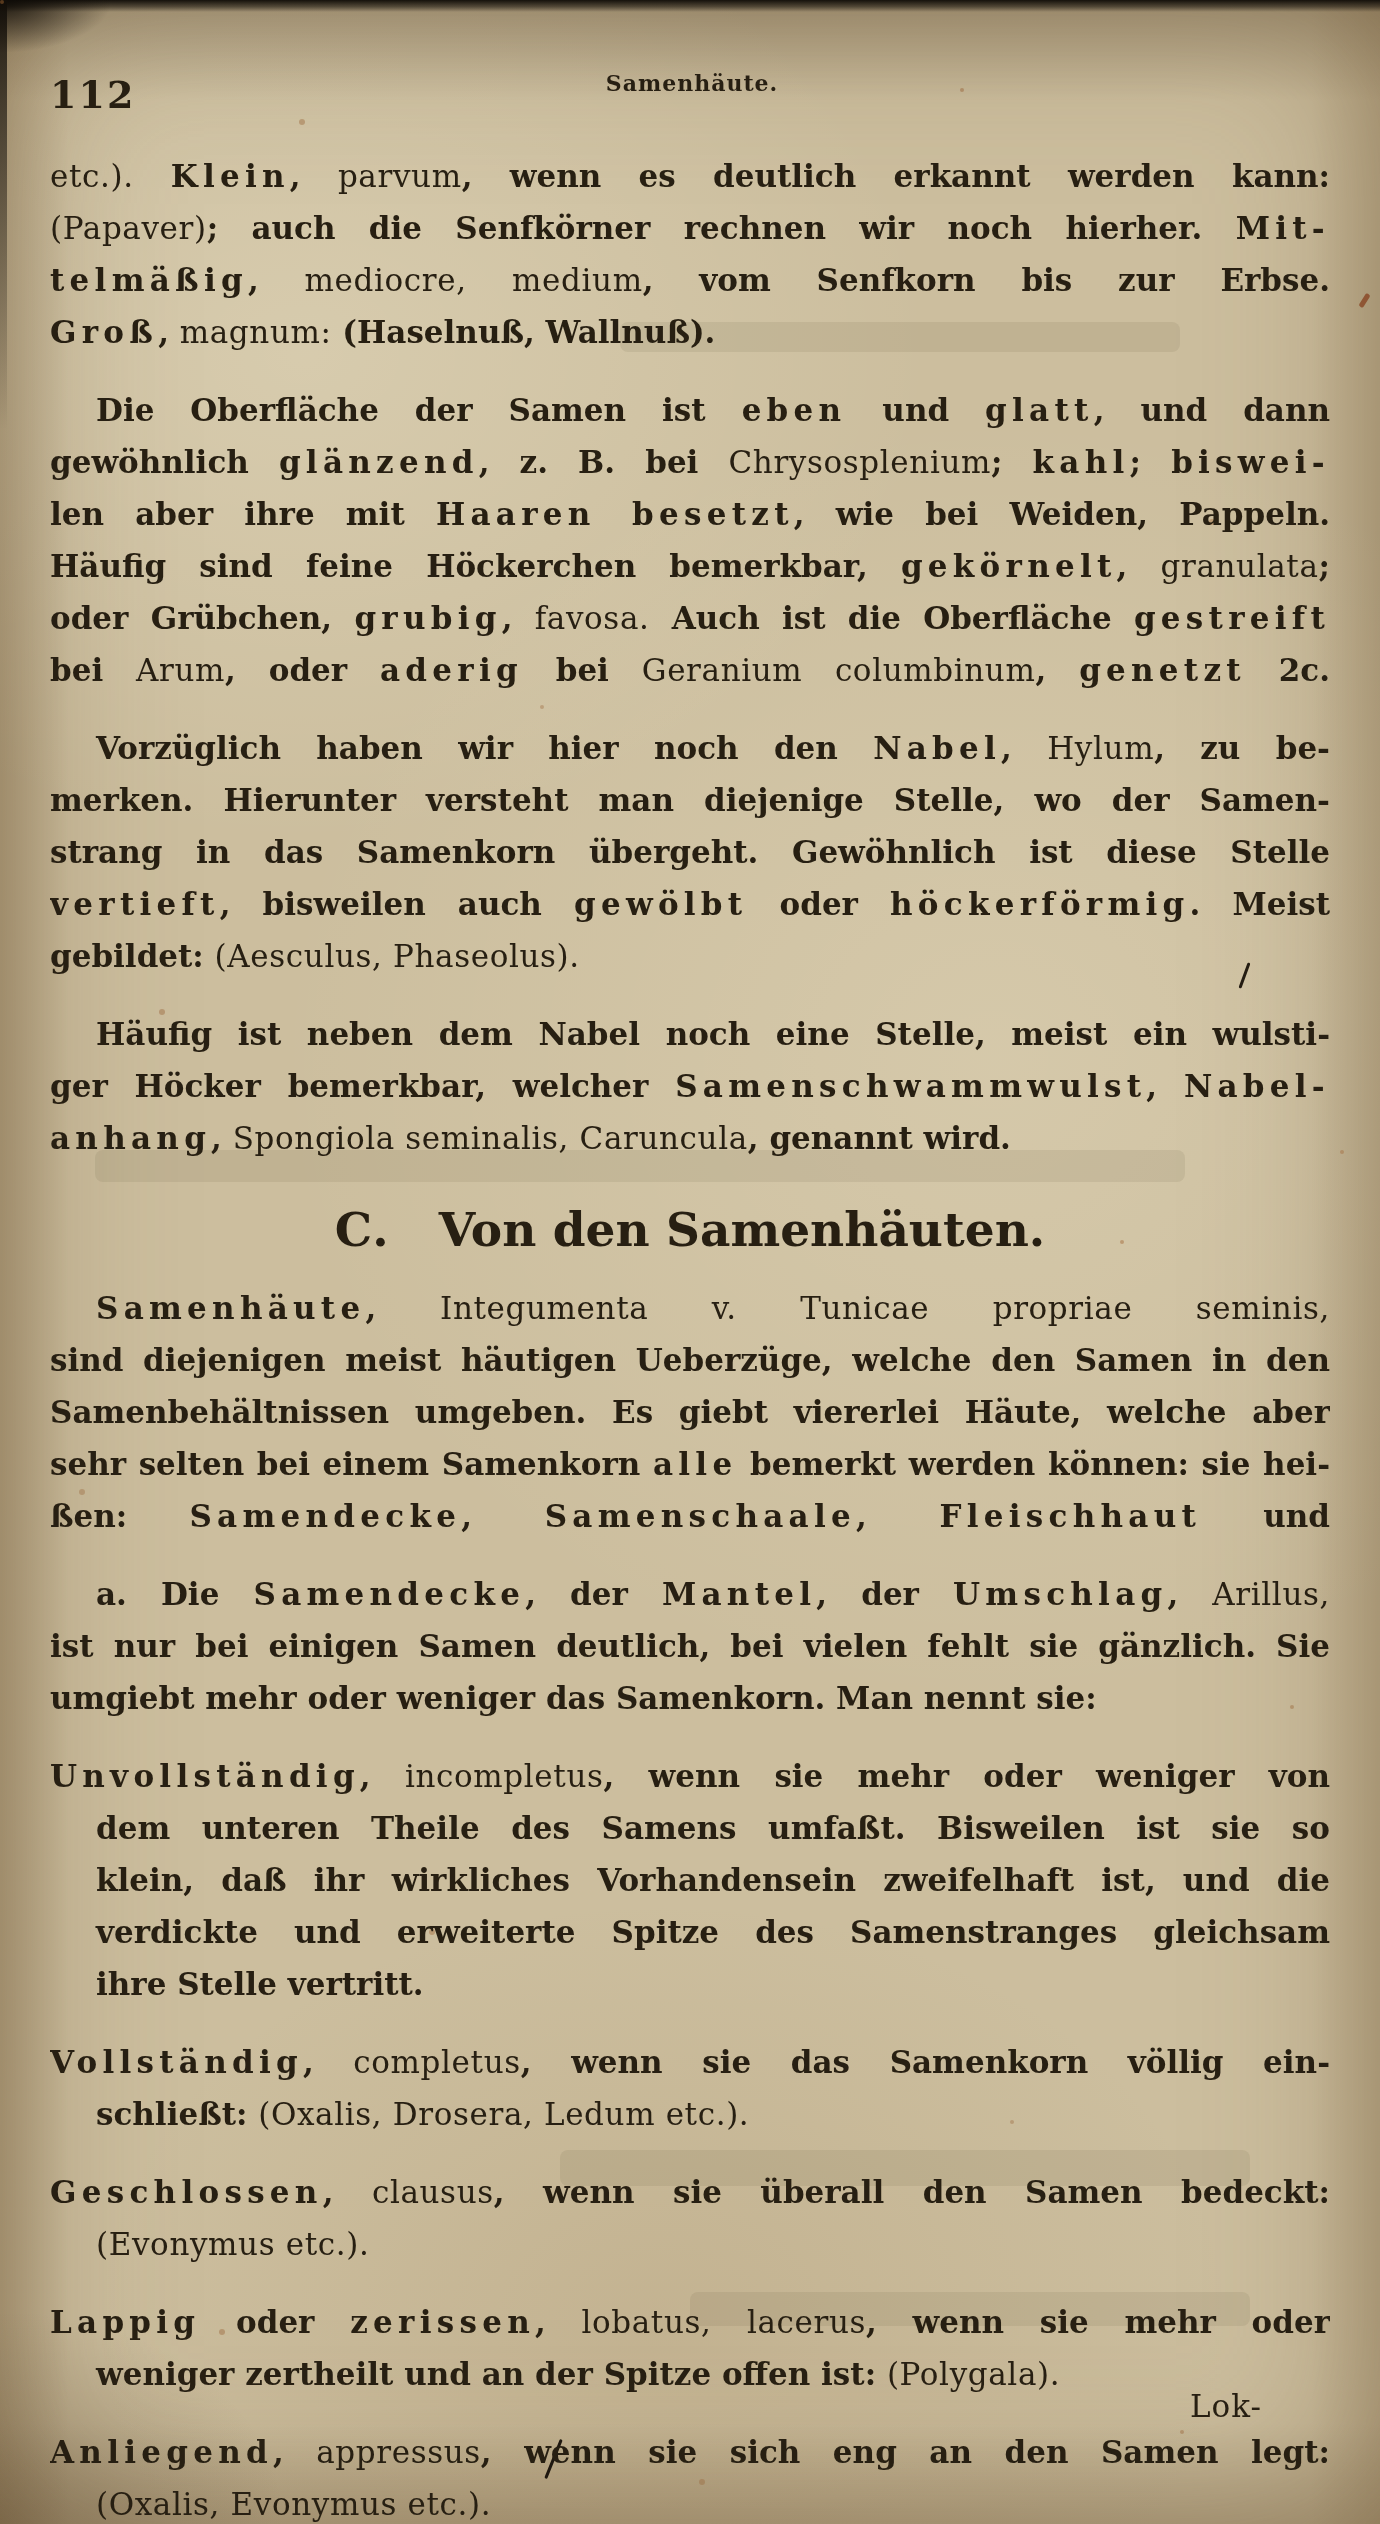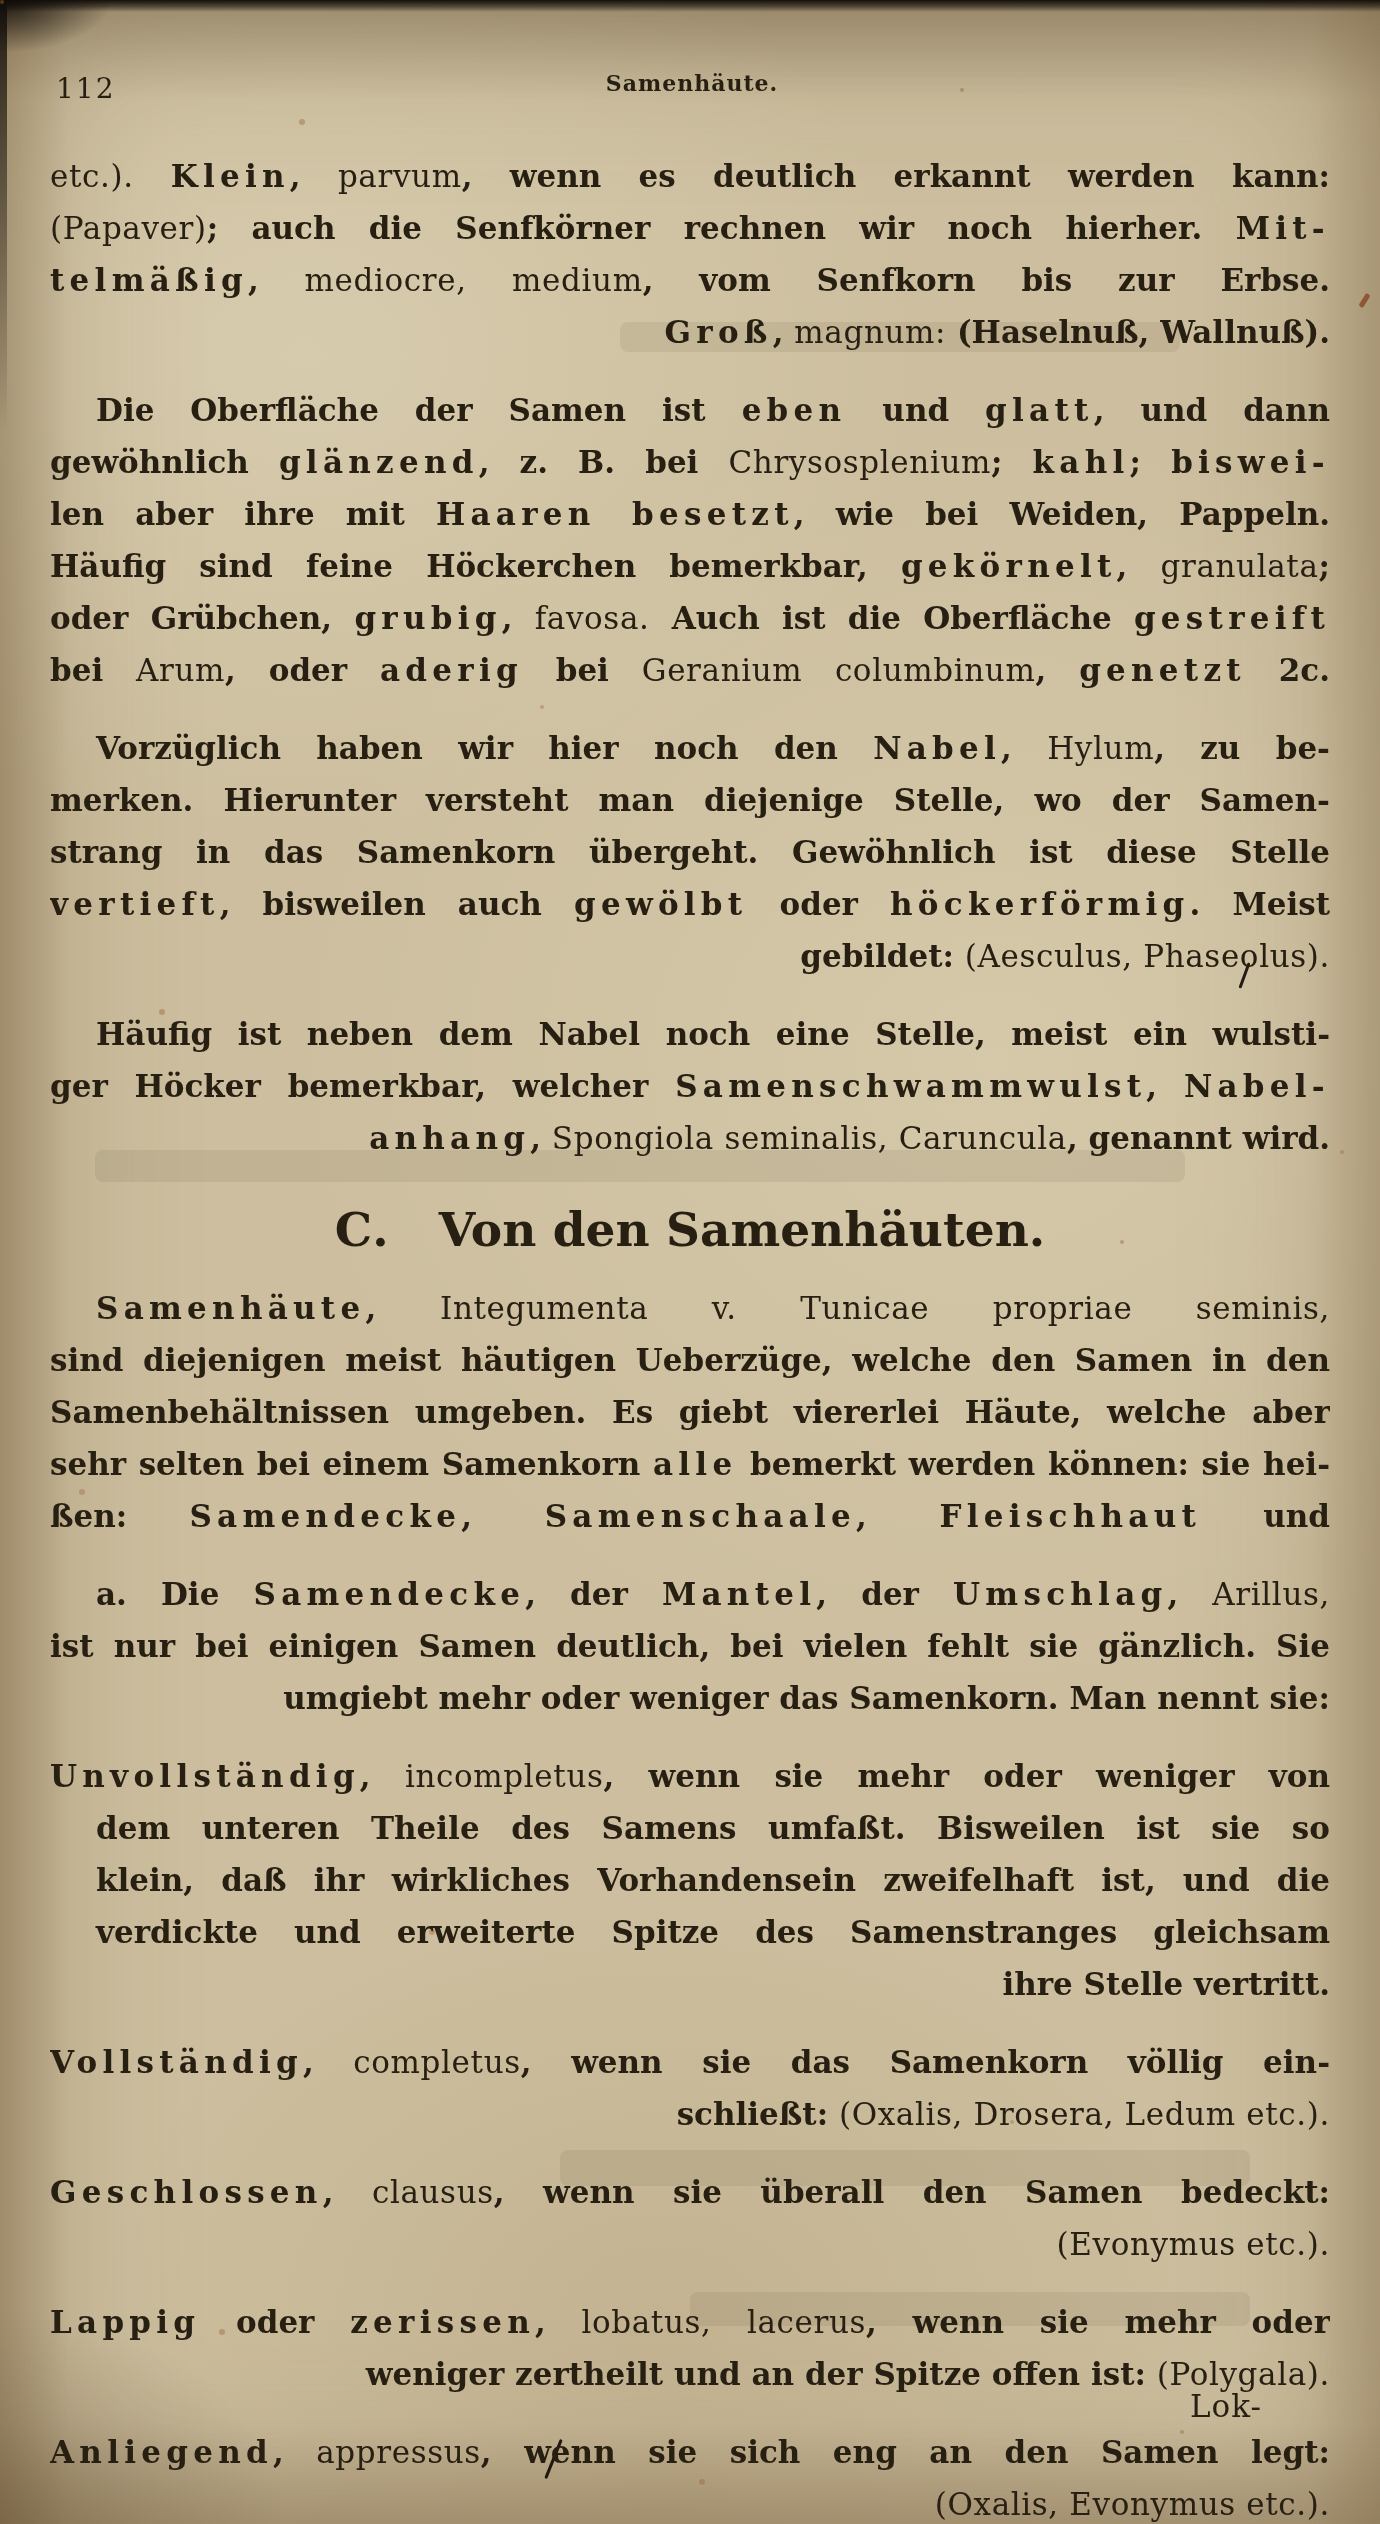--- a/index.html
+++ b/index.html
@@ -39,27 +39,27 @@
   .b2 { left:95px;  top:1150px; width:1090px; height:32px; }
   .b3 { left:560px; top:2150px; width:690px;  height:36px; }
   .b4 { left:690px; top:2292px; width:560px;  height:34px; }
   .mark1 { position:absolute; left:1243px; top:962px;  width:3px; height:27px; background:#241c12; transform:rotate(20deg); border-radius:2px; }
   .mark2 { position:absolute; left:552px;  top:2438px; width:3px; height:42px; background:#1f1810; transform:rotate(22deg); border-radius:2px; }
   .mark3 { position:absolute; left:1362px; top:293px;  width:5px; height:15px; background:#8a4a28; transform:rotate(32deg); border-radius:2px; opacity:0.85; }
 
   .page { position:absolute; top:0; left:0; width:1380px; height:2524px;
           padding:66px 50px 0 50px; box-sizing:border-box; }
   .header-row { position:relative; height:58px; }
-  .page-number { position:absolute; left:6px; top:6px; font-size:28px; font-weight:normal; letter-spacing:2px; }
+  .page-number { position:absolute; left:0; top:6px; font-size:38px; font-weight:bold; letter-spacing:2px; }
   .running-header { position:absolute; left:4px; right:0; top:4px; text-align:center; font-size:22px; font-weight:bold; letter-spacing:1px; }
 
   .page-body { margin-top:26px; }
   .para { margin:0; }
   .para + .para { margin-top:26px; }
-  .line { font-size:31px; line-height:52px; height:52px; overflow:hidden; text-align:right; }
+  .line { font-size:31px; line-height:52px; height:52px; overflow:hidden; text-align:left; }
   .line.just { text-align:justify; text-align-last:justify; }
   .line.ind  { padding-left:46px; }
   .fr  { font-weight:bold; }
   .gsp { font-weight:bold; letter-spacing:0.17em; }
   .an  { font-weight:normal; letter-spacing:0.02em; }
   .heading { text-align:center; font-size:47px; line-height:56px; height:56px; margin:38px 0 24px 0; }
   .heading .an { font-weight:bold; }
   .catchword { position:absolute; right:118px; top:2388px; font-size:31px; font-weight:normal; letter-spacing:1px; }
 </style>
 </head>

